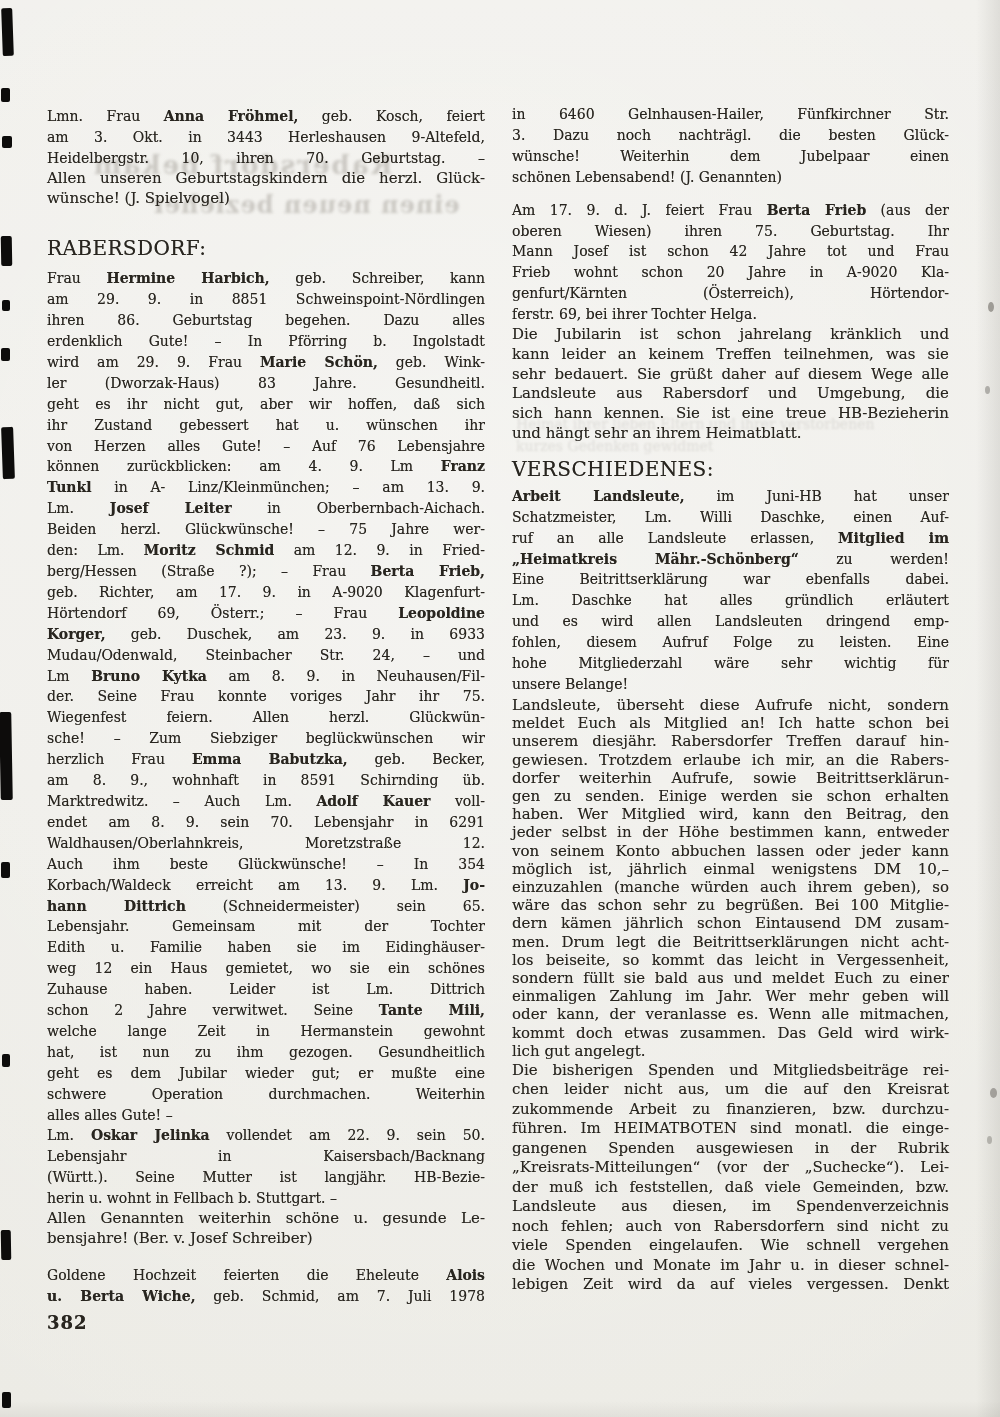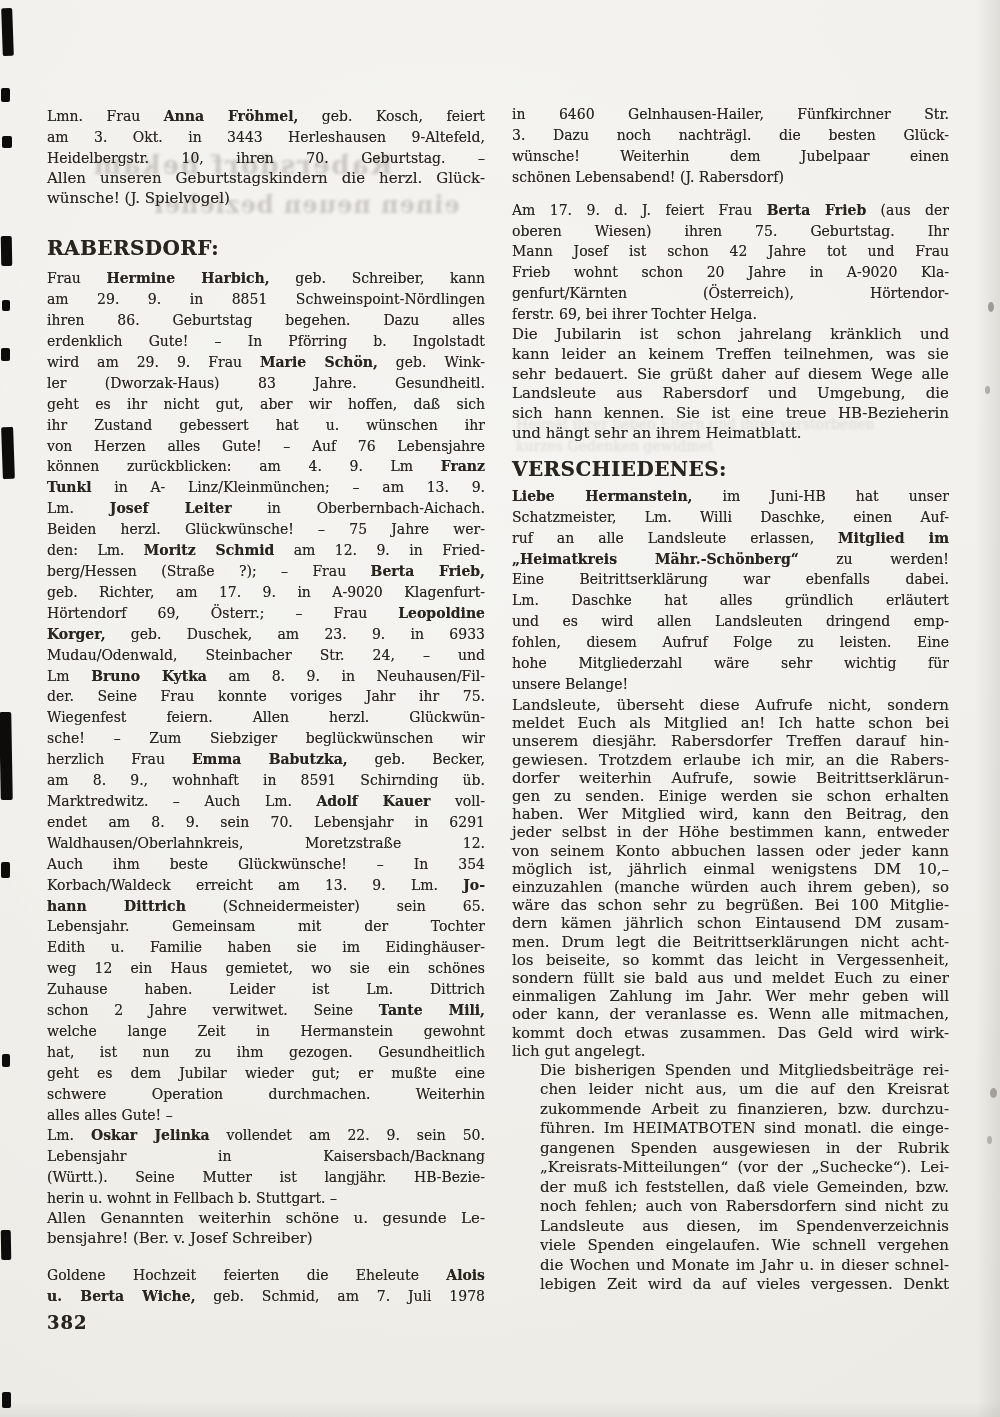--- a/index.html
+++ b/index.html
@@ -14,22 +14,22 @@
     font-family:"DejaVu Serif","Liberation Serif",serif;
     color:#28251f;
   }
   .col{position:absolute;top:0;}
   #left-col{left:47px;width:438px;}
   #right-col{left:512px;width:437px;}
   .blk{display:block;}
   .para{font-size:14px;line-height:20.9px;text-shadow:0 0 .4px rgba(40,37,31,.55);}
   .para-sm{font-size:15px;line-height:19.8px;text-shadow:0 0 .3px rgba(40,37,31,.45);}
   .para-sm-b{font-size:15px;line-height:18.2px;text-shadow:0 0 .3px rgba(40,37,31,.45);}
-  .para-sm-c{font-size:15px;line-height:19.5px;text-shadow:0 0 .3px rgba(40,37,31,.45);margin-left:28px;}
-  .heading{font-size:20px;font-weight:bold;line-height:24px;letter-spacing:.4px;text-shadow:0 0 .5px rgba(40,37,31,.6);}
+  .para-sm-c{font-size:15px;line-height:19.5px;text-shadow:0 0 .3px rgba(40,37,31,.45);}
+  .heading{font-size:20px;font-weight:normal;line-height:24px;letter-spacing:.4px;text-shadow:0 0 .5px rgba(40,37,31,.6);}
   .line{text-align:justify;}
   .line.j{text-align-last:justify;}
   .line b{font-weight:bold;}
   
   [data-key="l-p1"]{margin-top:106px;}
   [data-key="l-h1"]{margin-top:28px;}
   [data-key="l-p2"]{margin-top:8px;}
   [data-key="l-p3"]{margin-top:16px;}
   [data-key="r-p1"]{margin-top:104px;}
   [data-key="r-p2"]{margin-top:12px;}
@@ -151,41 +151,41 @@
       <div class="blk para" data-key="l-p3">
         <div class="line j">Goldene Hochzeit feierten die Eheleute <b>Alois</b></div>
         <div class="line j"><b>u. Berta Wiche,</b> geb. Schmid, am 7. Juli 1978</div>
       </div>
     </div>
   <div class="col" id="right-col">
       <div class="blk para" data-key="r-p1">
         <div class="line j">in 6460 Gelnhausen-Hailer, Fünfkirchner Str.</div>
         <div class="line j">3. Dazu noch nachträgl. die besten Glück-</div>
         <div class="line j">wünsche! Weiterhin dem Jubelpaar einen</div>
-        <div class="line">schönen Lebensabend! (J. Rabersdorf)</div>
+        <div class="line">schönen Lebensabend! (J. Genannten)</div>
       </div>
       <div class="blk para" data-key="r-p2">
         <div class="line j">Am 17. 9. d. J. feiert Frau <b>Berta Frieb</b> (aus der</div>
         <div class="line j">oberen Wiesen) ihren 75. Geburtstag. Ihr</div>
         <div class="line j">Mann Josef ist schon 42 Jahre tot und Frau</div>
         <div class="line j">Frieb wohnt schon 20 Jahre in A-9020 Kla-</div>
         <div class="line j">genfurt/Kärnten (Österreich), Hörtendor-</div>
         <div class="line">ferstr. 69, bei ihrer Tochter Helga.</div>
       </div>
       <div class="blk para-sm" data-key="r-p2b">
         <div class="line j">Die Jubilarin ist schon jahrelang kränklich und</div>
         <div class="line j">kann leider an keinem Treffen teilnehmen, was sie</div>
         <div class="line j">sehr bedauert. Sie grüßt daher auf diesem Wege alle</div>
         <div class="line j">Landsleute aus Rabersdorf und Umgebung, die</div>
         <div class="line j">sich hann kennen. Sie ist eine treue HB-Bezieherin</div>
         <div class="line">und hängt sehr an ihrem Heimatblatt.</div>
       </div>
       <div class="blk heading" data-key="r-h1">VERSCHIEDENES:</div>
       <div class="blk para" data-key="r-p3">
-        <div class="line j"><b>Liebe Hermanstein,</b> im Juni-HB hat unser</div>
+        <div class="line j"><b>Arbeit Landsleute,</b> im Juni-HB hat unser</div>
         <div class="line j">Schatzmeister, Lm. Willi Daschke, einen Auf-</div>
         <div class="line j">ruf an alle Landsleute erlassen, <b>Mitglied im</b></div>
         <div class="line j"><b>„Heimatkreis Mähr.-Schönberg“</b> zu werden!</div>
         <div class="line j">Eine Beitrittserklärung war ebenfalls dabei.</div>
         <div class="line j">Lm. Daschke hat alles gründlich erläutert</div>
         <div class="line j">und es wird allen Landsleuten dringend emp-</div>
         <div class="line j">fohlen, diesem Aufruf Folge zu leisten. Eine</div>
         <div class="line j">hohe Mitgliederzahl wäre sehr wichtig für</div>
         <div class="line">unsere Belange!</div>
       </div>
@@ -212,22 +212,22 @@
         <div class="line">lich gut angelegt.</div>
       </div>
       <div class="blk para-sm-c" data-key="r-p3c">
         <div class="line j">Die bisherigen Spenden und Mitgliedsbeiträge rei-</div>
         <div class="line j">chen leider nicht aus, um die auf den Kreisrat</div>
         <div class="line j">zukommende Arbeit zu finanzieren, bzw. durchzu-</div>
         <div class="line j">führen. Im HEIMATBOTEN sind monatl. die einge-</div>
         <div class="line j">gangenen Spenden ausgewiesen in der Rubrik</div>
         <div class="line j">„Kreisrats-Mitteilungen“ (vor der „Suchecke“). Lei-</div>
         <div class="line j">der muß ich feststellen, daß viele Gemeinden, bzw.</div>
+        <div class="line j">Landsleute aus diesen, im Spendenverzeichnis</div>
         <div class="line j">noch fehlen; auch von Rabersdorfern sind nicht zu</div>
-        <div class="line j">Landsleute aus diesen, im Spendenverzeichnis</div>
         <div class="line j">viele Spenden eingelaufen. Wie schnell vergehen</div>
         <div class="line j">die Wochen und Monate im Jahr u. in dieser schnel-</div>
         <div class="line j">lebigen Zeit wird da auf vieles vergessen. Denkt</div>
       </div>
     </div>
 
   <div id="page-number">382</div>
 
   <div id="edge-shadow-right"></div>
   <div id="edge-shadow-bottom"></div>

